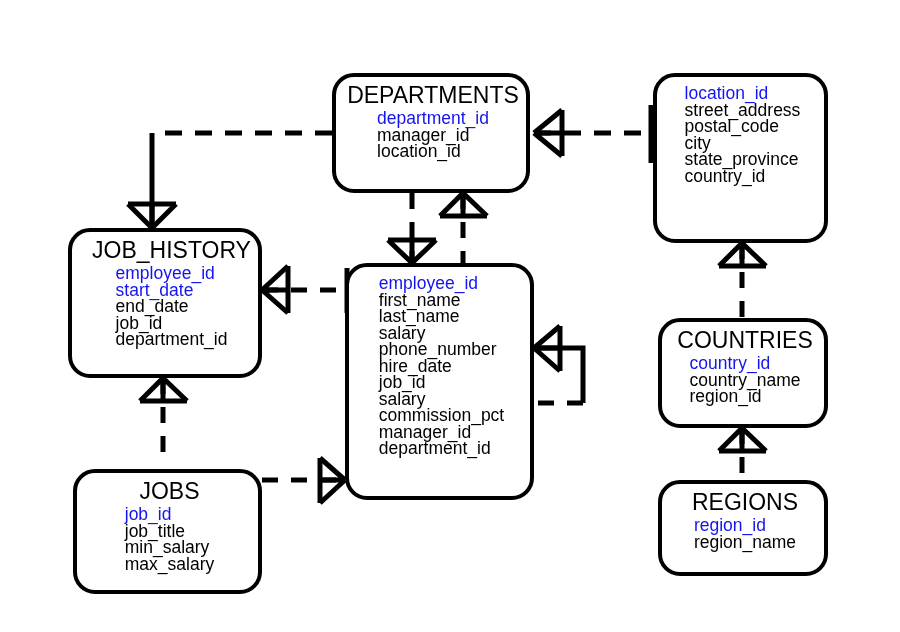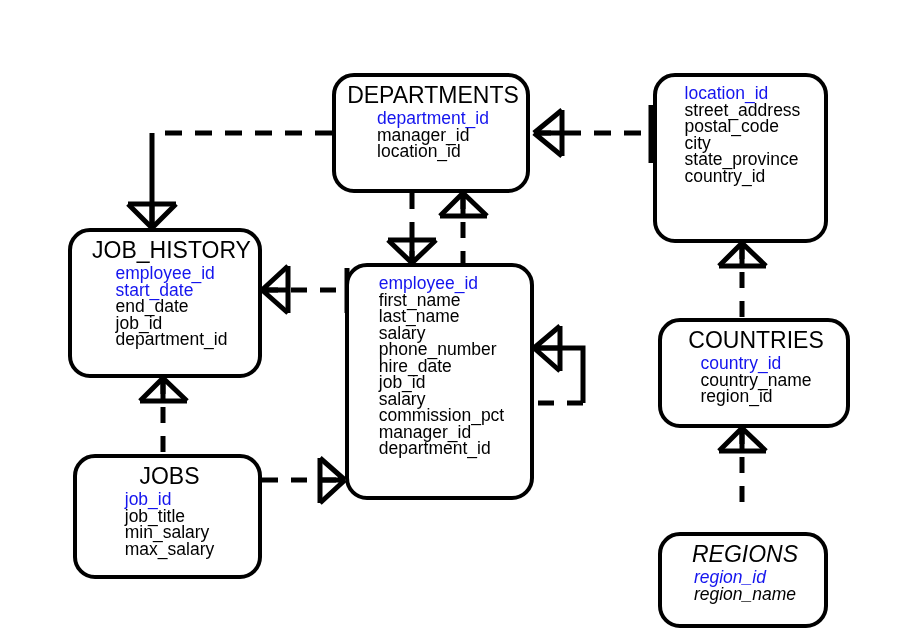--- a/index.html
+++ b/index.html
@@ -182,44 +182,44 @@
         <div class="attr">hire_date</div>
         <div class="attr">job_id</div>
         <div class="attr">salary</div>
         <div class="attr">commission_pct</div>
         <div class="attr">manager_id</div>
         <div class="attr">department_id</div>
       </div>
     </div>
   </div>
 
-  <div class="entity" style="left:658px; top:318px; width:192px; height:110px;">
+  <div class="entity" style="left:658px; top:318px; width:170px; height:110px;">
     <div class="entity-inner">
       <div class="entity-title">COUNTRIES</div>
       <div class="attr-list">
         <div class="attr pk">country_id</div>
         <div class="attr">country_name</div>
         <div class="attr">region_id</div>
       </div>
     </div>
   </div>
 
-  <div class="entity" style="left:73px; top:454px; width:189px; height:125px;">
+  <div class="entity" style="left:73px; top:469px; width:189px; height:125px;">
     <div class="entity-inner">
       <div class="entity-title">JOBS</div>
       <div class="attr-list">
         <div class="attr pk">job_id</div>
         <div class="attr">job_title</div>
         <div class="attr">min_salary</div>
         <div class="attr">max_salary</div>
       </div>
     </div>
   </div>
 
-  <div class="entity" style="left:658px; top:532px; width:170px; height:96px;font-style:italic;">
+  <div class="entity" style="left:658px; top:480px; width:170px; height:96px;">
     <div class="entity-inner">
       <div class="entity-title">REGIONS</div>
       <div class="attr-list">
         <div class="attr pk">region_id</div>
         <div class="attr">region_name</div>
       </div>
     </div>
   </div>
 
 </div>

